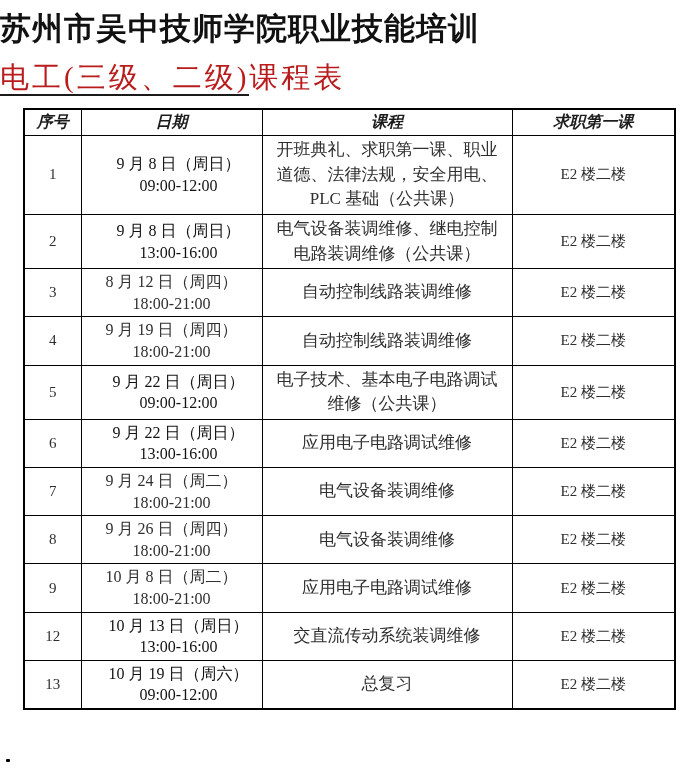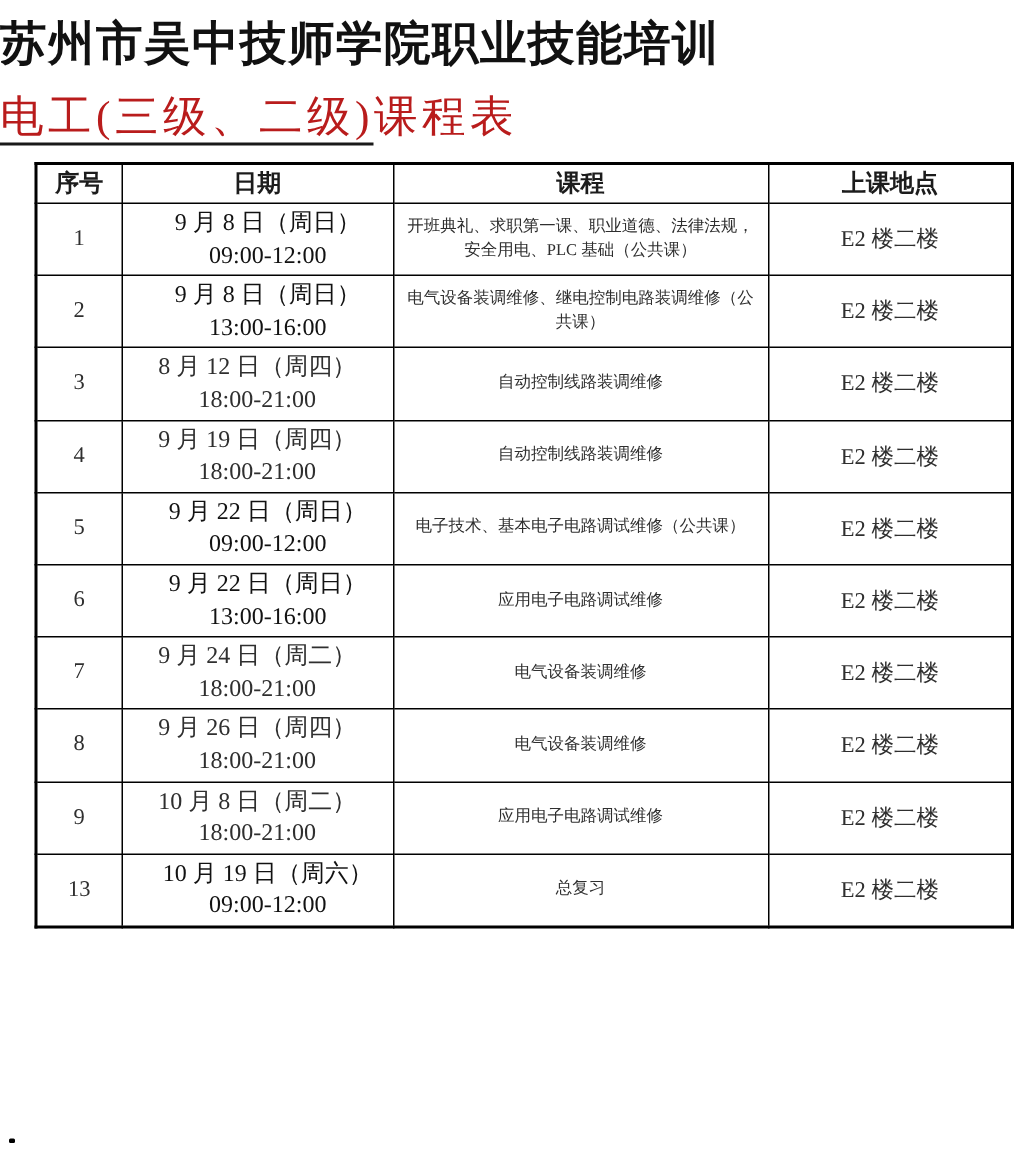--- a/index.html
+++ b/index.html
@@ -23,25 +23,25 @@
   .sub-title .underlined{border-bottom:2px solid #1a1a1a;padding-bottom:1px;}
   table.schedule{
     border-collapse:collapse;table-layout:fixed;
     margin-left:23px;width:651px;border:2px solid var(--border);
   }
   .schedule th,.schedule td{
     border:1px solid var(--border);
     text-align:center;vertical-align:middle;padding:2px 6px;
   }
   .schedule thead tr{height:26px;}
-  .schedule thead th{font-size:16px;font-weight:bold;color:#1c1c1c;}
+  .schedule thead th{font-size:16px;font-weight:bold;color:#1c1c1c;font-style:italic;}
   .schedule tbody tr{height:44px;}
   td.no{font-size:15px;}
   td.date{font-size:16px;line-height:1.35;}
-  td.course{font-size:11px;line-height:1.45;}
+  td.course{font-size:17px;line-height:1.45;}
   td.loc{font-size:15px;}
   tr.em td.date{font-weight:normal;color:var(--em-text);padding-left:20px;}
   .col-no{width:57px;}
   .col-date{width:181px;}
   .col-course{width:250px;}
   .col-loc{width:163px;}
   .artifact-dot{
     position:absolute;left:6px;top:759px;width:4px;height:3px;
     background:#000;border-radius:1px;
   }
@@ -61,21 +61,21 @@
     <col class="col-no">
       <col class="col-date">
       <col class="col-course">
       <col class="col-loc">
   </colgroup>
   <thead>
     <tr>
       <th>序号</th>
       <th>日期</th>
       <th>课程</th>
-      <th>上课地点</th>
+      <th>求职第一课</th>
     </tr>
   </thead>
   <tbody>
       <tr class="em">
     <td class="no">1</td>
     <td class="date">
       <div>9 月 8 日（周日）</div>
       <div>09:00-12:00</div>
     </td>
     <td class="course">开班典礼、求职第一课、职业道德、法律法规，安全用电、PLC 基础（公共课）</td>
@@ -147,20 +147,29 @@
       <tr>
     <td class="no">9</td>
     <td class="date">
       <div>10 月 8 日（周二）</div>
       <div>18:00-21:00</div>
     </td>
     <td class="course">应用电子电路调试维修</td>
     <td class="loc">E2 楼二楼</td>
   </tr>
       <tr class="em">
+    <td class="no">12</td>
+    <td class="date">
+      <div>10 月 13 日（周日）</div>
+      <div>13:00-16:00</div>
+    </td>
+    <td class="course">交直流传动系统装调维修</td>
+    <td class="loc">E2 楼二楼</td>
+  </tr>
+      <tr class="em">
     <td class="no">13</td>
     <td class="date">
       <div>10 月 19 日（周六）</div>
       <div>09:00-12:00</div>
     </td>
     <td class="course">总复习</td>
     <td class="loc">E2 楼二楼</td>
   </tr>
     </tbody>
 </table>

